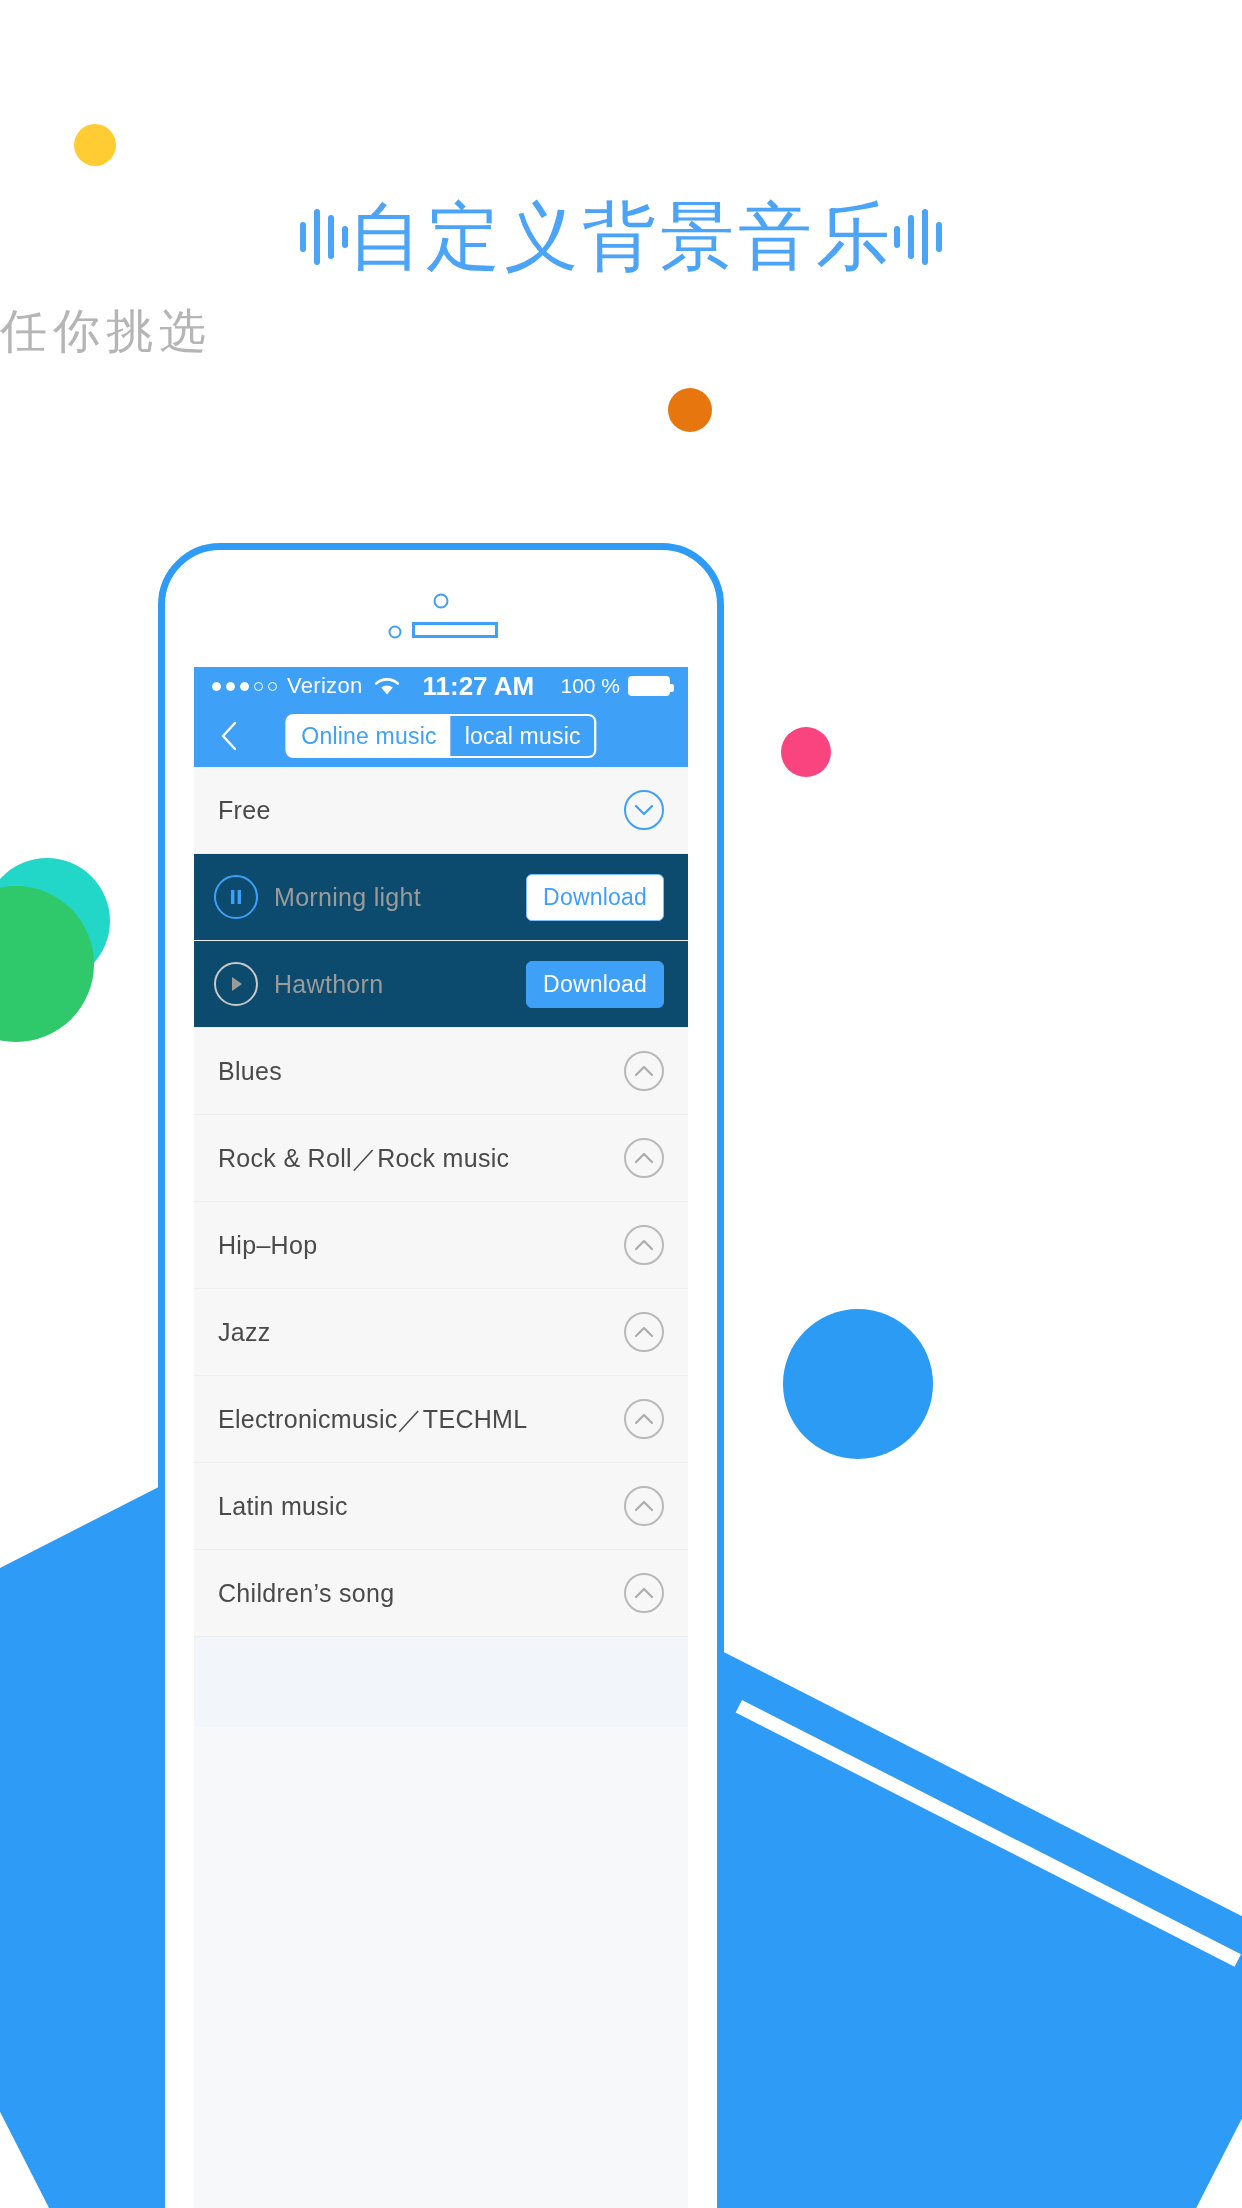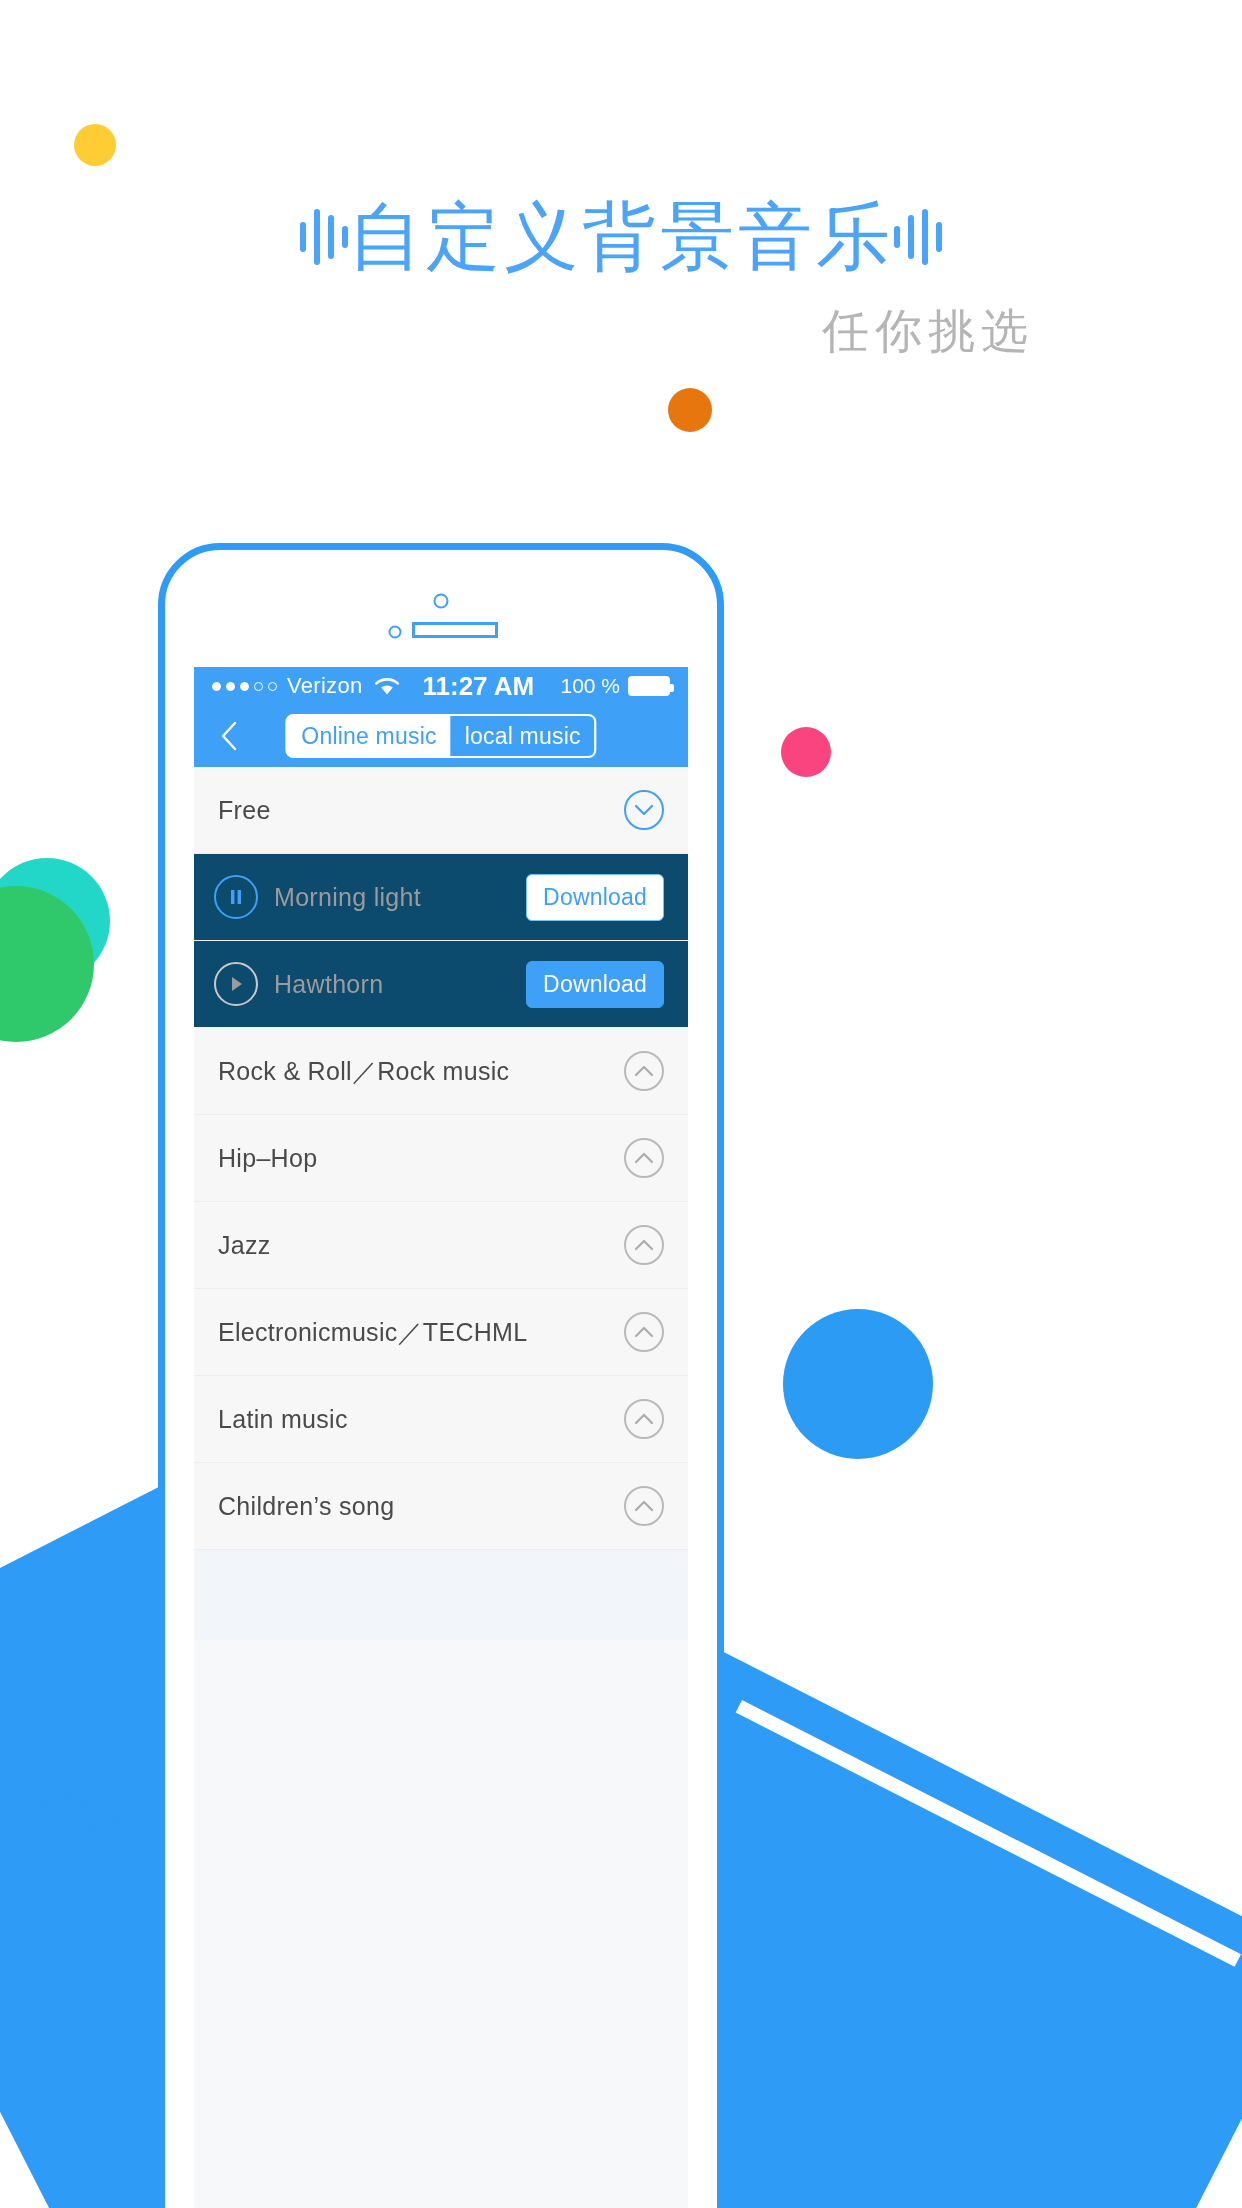--- a/index.html
+++ b/index.html
@@ -59,21 +59,21 @@
   .bars.left  span:nth-child(1){ height:30px; }
   .bars.left  span:nth-child(2){ height:56px; }
   .bars.left  span:nth-child(3){ height:44px; }
   .bars.left  span:nth-child(4){ height:22px; }
   .bars.right span:nth-child(1){ height:22px; }
   .bars.right span:nth-child(2){ height:44px; }
   .bars.right span:nth-child(3){ height:56px; }
   .bars.right span:nth-child(4){ height:30px; }
 
   #subheadline {
-    position:absolute; left:0; top:300px; width:1034px; text-align:right;
+    position:absolute; left:0; top:300px; width:1034px; text-align:left;
     font-size:47px; color:#B5B5B5; letter-spacing:6px;
     font-family:"DejaVu Sans", sans-serif;
   }
 
   
   #phone {
     position:absolute; left:158px; top:543px; width:566px; height:1700px;
     border:7px solid #2E9BF6;
     border-radius:62px 62px 0 0;
     background:#ffffff;
@@ -273,20 +273,29 @@
           <svg width="16" height="18" viewBox="0 0 16 18">
             <path d="M4 2 L14 9 L4 16 Z" fill="#9B9B9B"></path>
           </svg>
         </span>
         <span class="row-label">Hawthorn</span>
         <span class="row-spacer"></span>
         <span class="dl-btn solid">Download</span>
       </div>
 
 
+      <div class="row">
+        <span class="row-label">Blues</span>
+        <span class="row-spacer"></span>
+        <span class="chev">
+          <svg width="20" height="13" viewBox="0 0 20 13">
+              <path d="M2 10 L10 2 L18 10" fill="none" stroke="#ACACAC" stroke-width="2.2" stroke-linecap="round" stroke-linejoin="round"></path>
+            </svg>
+        </span>
+      </div>
 
       <div class="row">
         <span class="row-label">Rock &amp; Roll／Rock music</span>
         <span class="row-spacer"></span>
         <span class="chev">
           <svg width="20" height="13" viewBox="0 0 20 13">
               <path d="M2 10 L10 2 L18 10" fill="none" stroke="#ACACAC" stroke-width="2.2" stroke-linecap="round" stroke-linejoin="round"></path>
             </svg>
         </span>
       </div>

